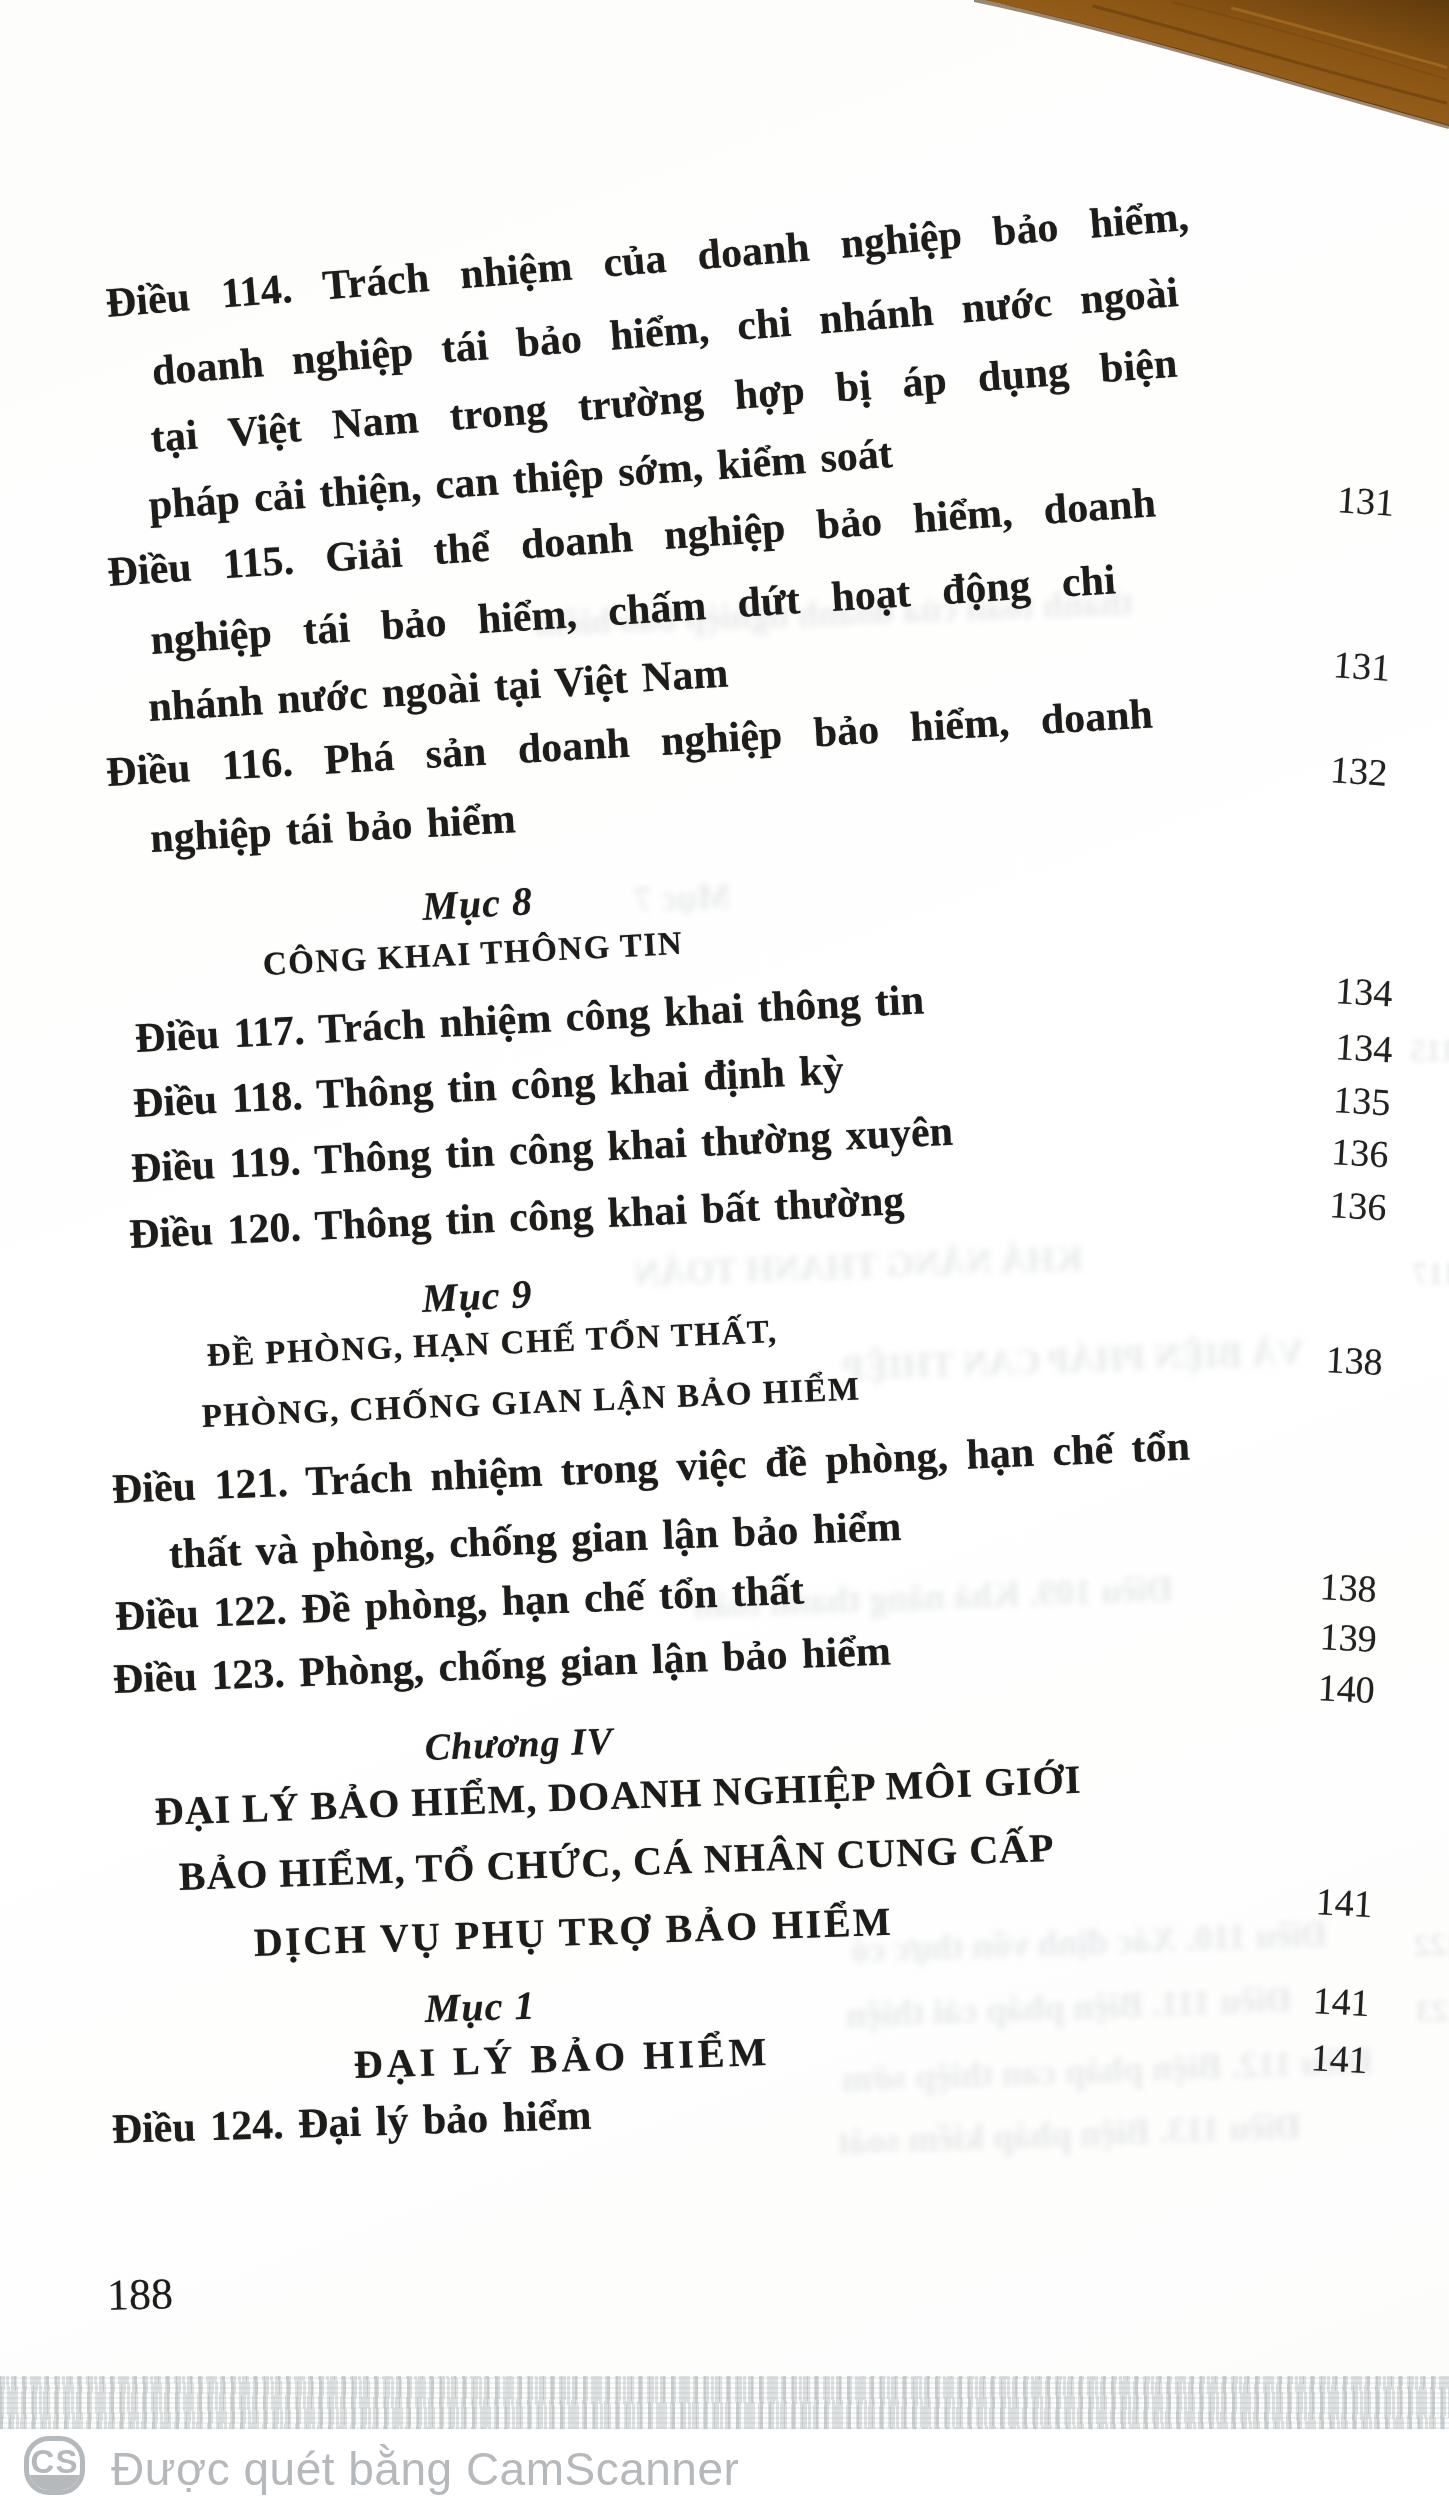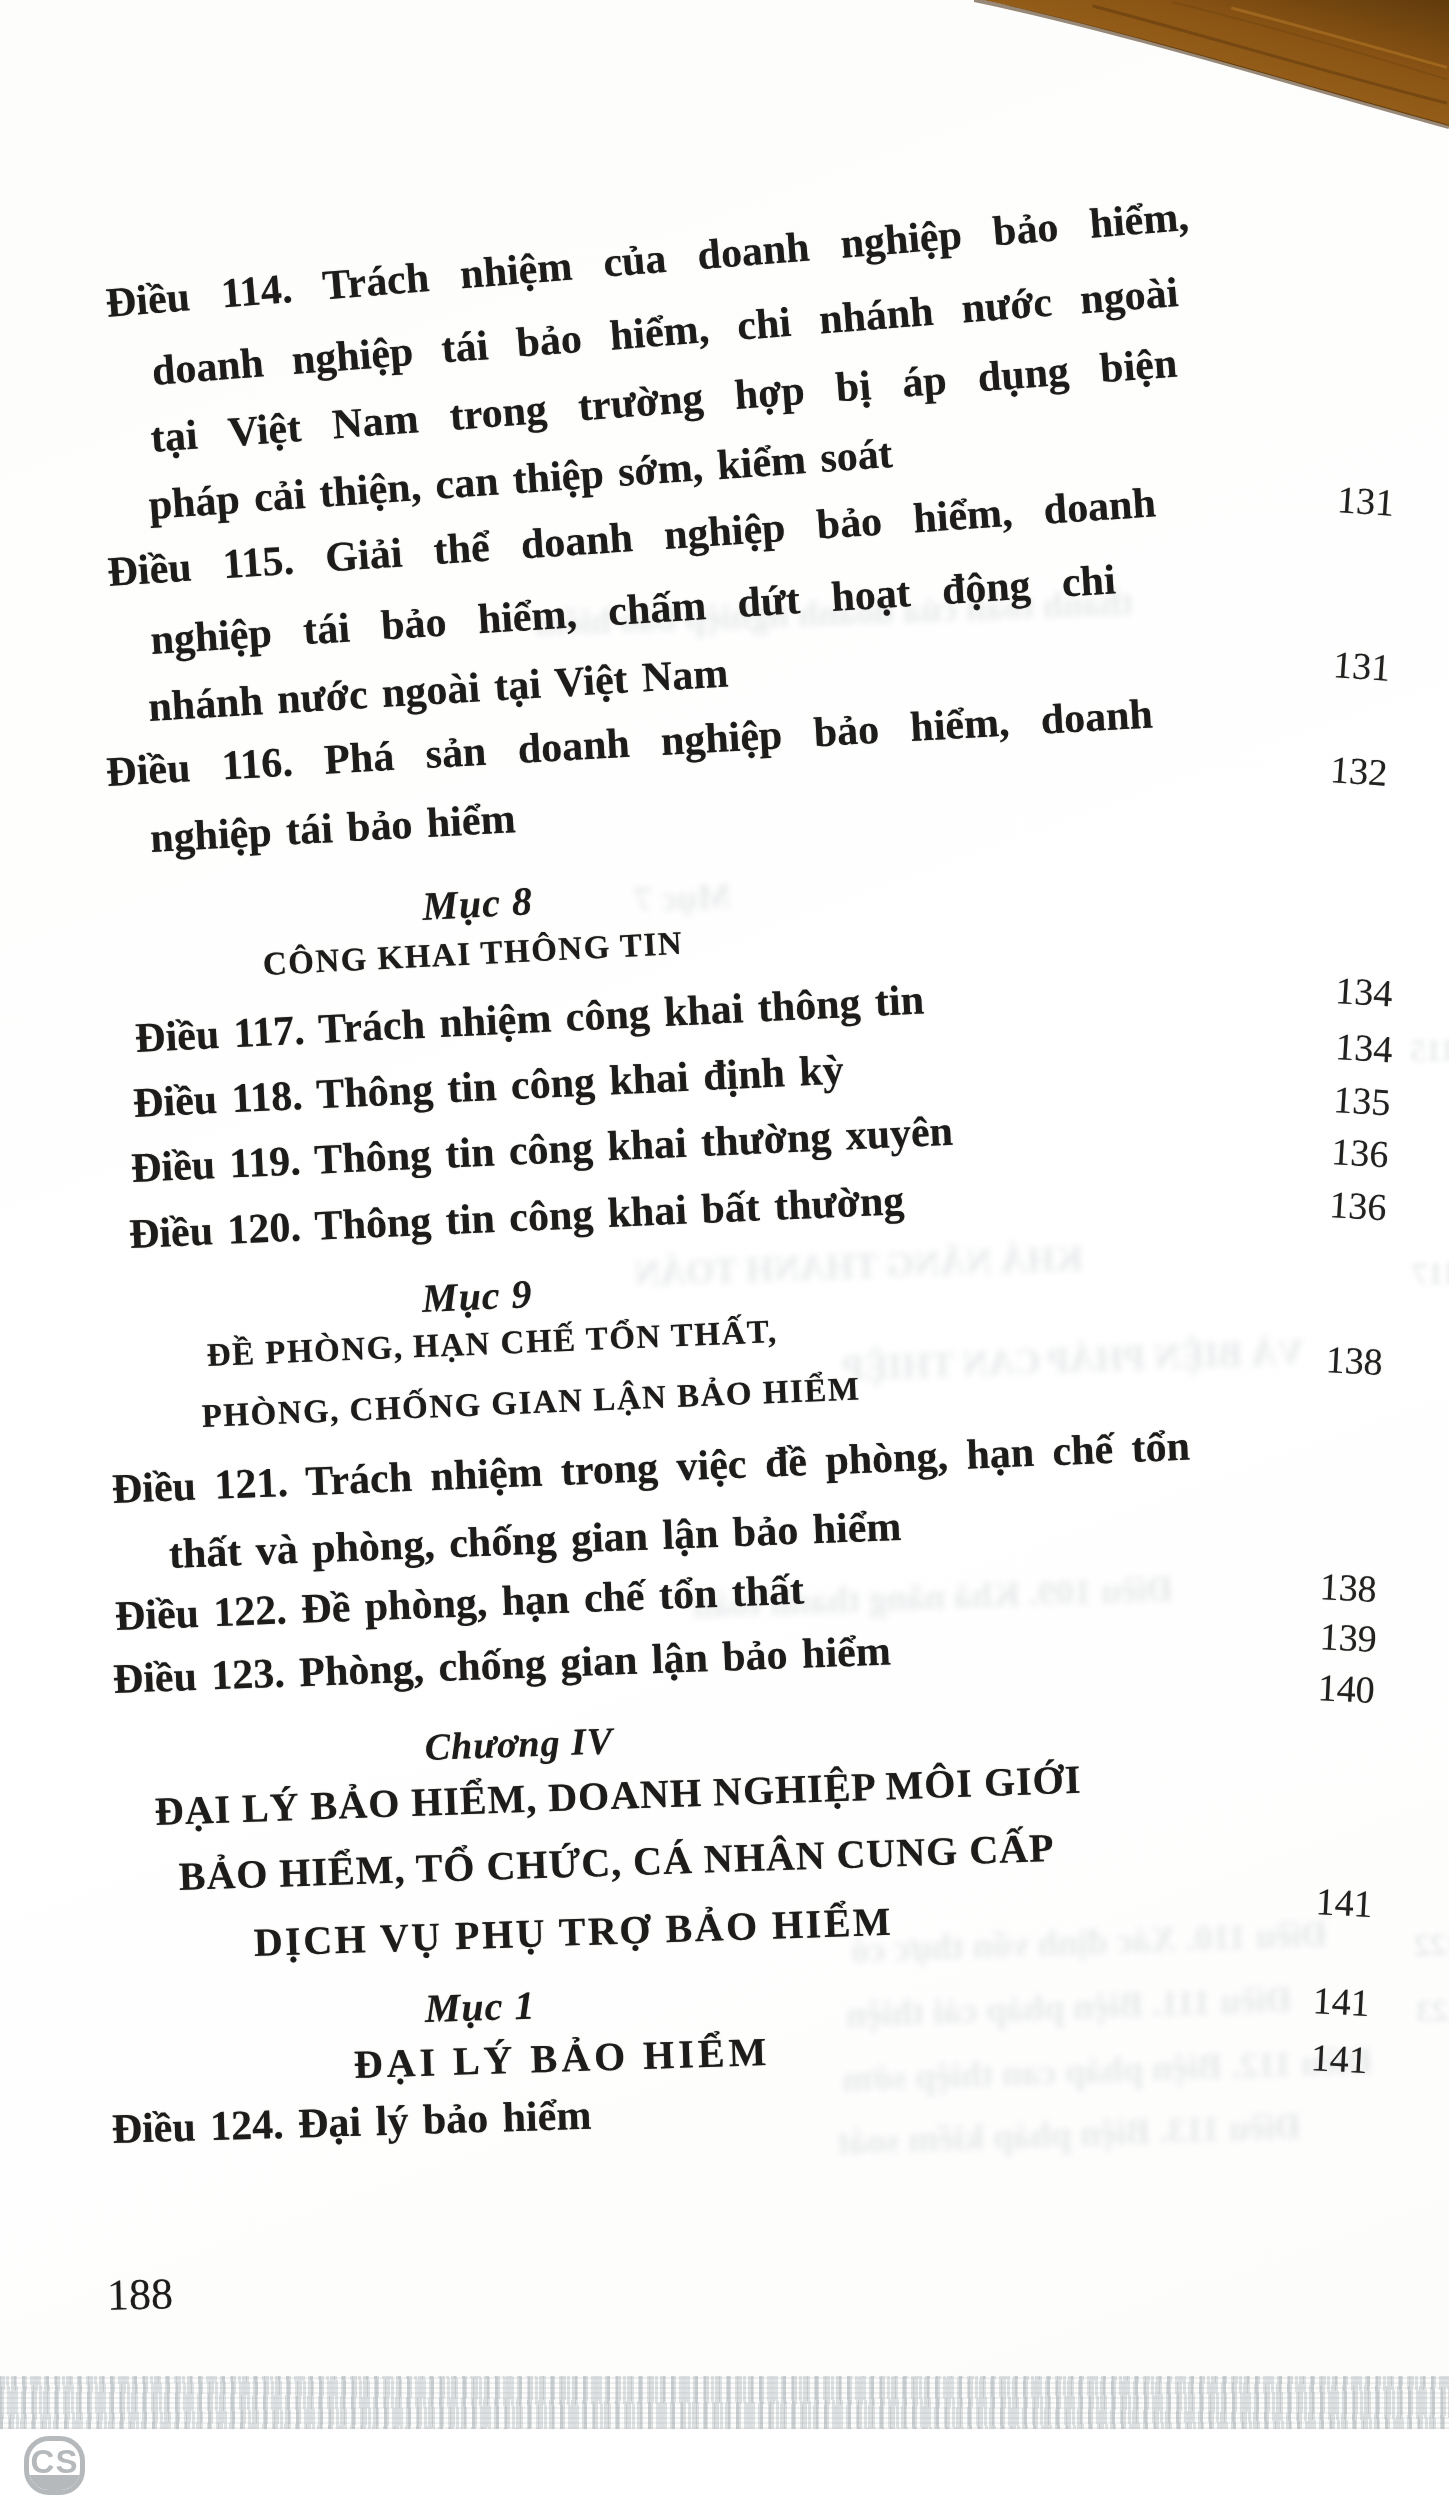--- a/index.html
+++ b/index.html
@@ -166,16 +166,17 @@
 
   <span class="folio" style="left:107px;top:2269px;">188</span>
 
   <div class="noise-band"></div>
 
   <div class="scanbar">
     <div class="cs-badge">
       <div class="cs-text">CS</div>
       <div class="cs-foot"></div>
     </div>
+    <div class="scan-label">Được quét bằng CamScanner</div>
   </div>
 
 </div>
 
 
 </body></html>

